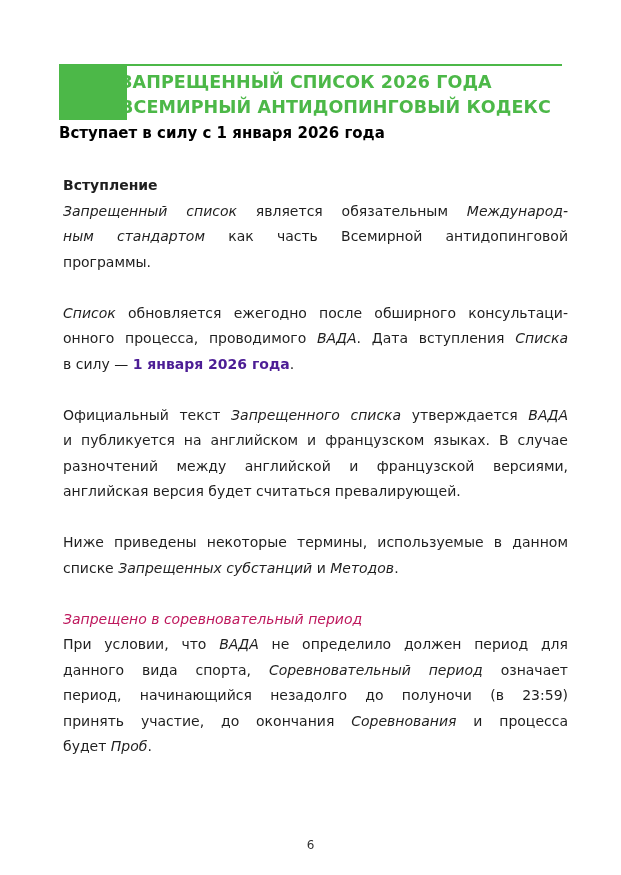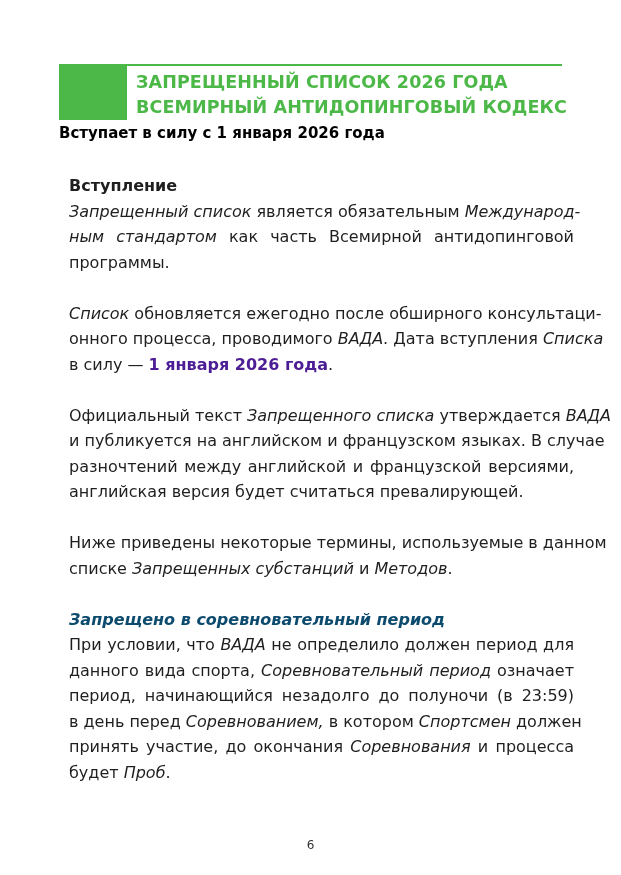--- a/index.html
+++ b/index.html
@@ -1,29 +1,29 @@
 <!DOCTYPE html>
 <html><head>
 <meta charset="utf-8">
 <style>
   html, body { margin: 0; padding: 0; background: #ffffff; }
   body { width: 621px; height: 875px; position: relative; overflow: hidden;
          font-family: "DejaVu Sans", "Liberation Sans", sans-serif; color: #1f1f1f; }
   .rule { position: absolute; left: 59px; top: 64px; width: 503px; height: 2px; background: #4cb848; }
   .block { position: absolute; left: 59px; top: 66px; width: 68px; height: 54px; background: #4cb848; }
-  .title { position: absolute; left: 136px; top: 70px; color: #4cb848; font-weight: bold;
+  .title { position: absolute; left: 120px; top: 70px; color: #4cb848; font-weight: bold;
            font-size: 17.5px; line-height: 25px; letter-spacing: 0.1px; }
   .title div { white-space: nowrap; }
   .effective { position: absolute; left: 59px; top: 123px; color: #000000; font-weight: bold;
                font-size: 15px; line-height: 20px; white-space: nowrap; }
-  .content { position: absolute; left: 69px; top: 173px; width: 505px; font-size: 16px; line-height: 25.5px; }
+  .content { position: absolute; left: 63px; top: 173px; width: 505px; font-size: 14px; line-height: 25.5px; }
   .content p { margin: 0; }
   .gap { height: 25.5px; }
   .h { font-weight: bold; }
-  .green-h { color: #0c4a6e; font-weight: bold; font-style: italic; }
+  .green-h { color: #be185d; font-weight: normal; font-style: italic; }
   i { font-style: italic; }
   .pink { color: #4c1d95; font-weight: bold; }
   .line { white-space: nowrap; display: block; text-align: justify; text-align-last: justify; }
   .line.last { text-align-last: left; }
   .page-num { position: absolute; left: 0; width: 621px; top: 838px; text-align: center; font-size: 12px; color: #333; }
 </style>
 </head>
 <body>
 
 <div class="rule"></div>
@@ -65,19 +65,18 @@
     <span class="line">Ниже приведены некоторые термины, используемые в данном</span>
     <span class="line last"><span>списке </span><i>Запрещенных субстанций</i><span> и </span><i>Методов</i><span>.</span></span>
   </p>
   <div class="gap"></div>
 
   <p class="green-h">Запрещено в соревновательный период</p>
   <p>
     <span class="line"><span>При условии, что </span><i>ВАДА</i><span> не определило должен период для</span></span>
     <span class="line"><span>данного вида спорта, </span><i>Соревновательный период</i><span> означает</span></span>
     <span class="line">период, начинающийся незадолго до полуночи (в 23:59)</span>
-    <span class="line"><span>в день перед </span><i>Соревнованием,</i><span> в котором </span><i>Спортсмен</i><span> должен</span></span>
     <span class="line"><span>принять участие, до окончания </span><i>Соревнования</i><span> и процесса</span></span>
     <span class="line last"><span>будет </span><i>Проб</i><span>.</span></span>
   </p>
 </div>
 
 <div class="page-num">6</div>
 
 </body></html>

